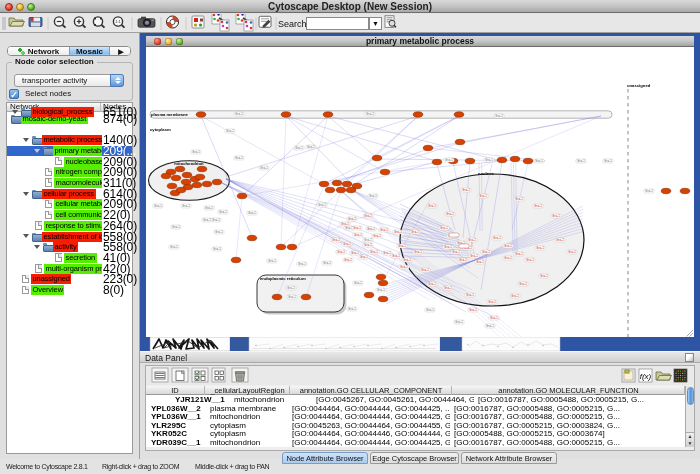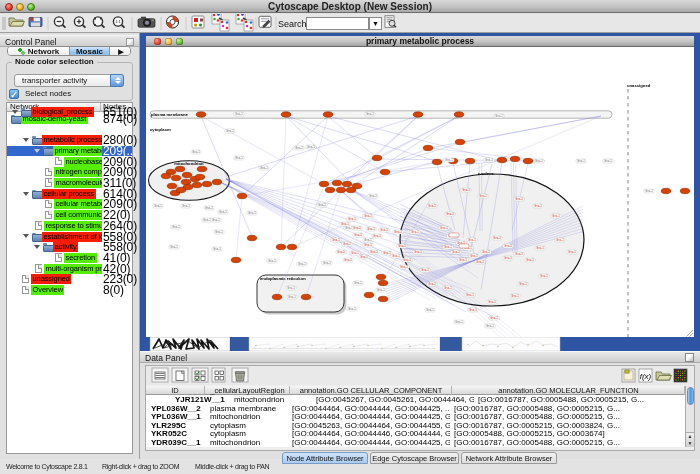--- a/index.html
+++ b/index.html
@@ -261,24 +261,20 @@
           <circle cx="7" cy="4.5" r="3" fill="#ddd" stroke="#333" stroke-width="0.9"></circle>
           <line x1="9" y1="6.5" x2="11" y2="8.5" stroke="#333" stroke-width="1.4"></line>
         </g>
       </svg>
     <div id="searchlbl">Search:</div>
     <div id="searchbox"></div>
     <div id="searcharrow">▼</div>
   </div>
 
   <div id="cpanel" class="abs">
-    <div id="cpanel-hdr">
-        <div class="t">Control Panel</div>
-        <div class="ic"></div>
-      </div>
     <div id="tabs">
       <div class="tabseg" id="tab-net">Network</div>
       <div class="tabseg" id="tab-mos">Mosaic</div>
       <div class="tabseg" id="tab-arr">▶</div>
     </div>
     <div id="grpbox">
         <div class="lbl">Node color selection</div>
       <div id="combo">transporter activity<div class="stepper"></div></div>
     </div>
     <div id="chkrow">
@@ -300,21 +296,21 @@
           <div class="trow" style="top:4px;">
             <div class="tri" style="left:5px;"></div>
             <div class="fold" style="left:14px;"></div>
             <div class="lab bg-r" style="left:24px;max-width:71px;">biological_process</div>
             <div class="val">651(0)</div>
           </div>
           <div class="trow" style="top:31.9px;">
             <div class="tri" style="left:16px;"></div>
             <div class="fold" style="left:25px;"></div>
             <div class="lab bg-r" style="left:35px;max-width:60px;">metabolic process</div>
-            <div class="val">280(0)</div>
+            <div class="val">140(0)</div>
           </div>
           <div class="trow selrow" style="top:42.7px;">
             <div class="tri" style="left:27px;border-top-color:#ccc;"></div>
             <div class="fold" style="left:36px;"></div>
             <div class="lab bg-g" style="left:46px;max-width:49px;">primary metabo</div>
             <div class="val">209(...</div>
           </div>
           <div class="trow" style="top:53.4px;">
             <div class="file" style="left:48px;"></div>
             <div class="lab bg-g" style="left:57px;max-width:38px;">nucleobase-</div>

